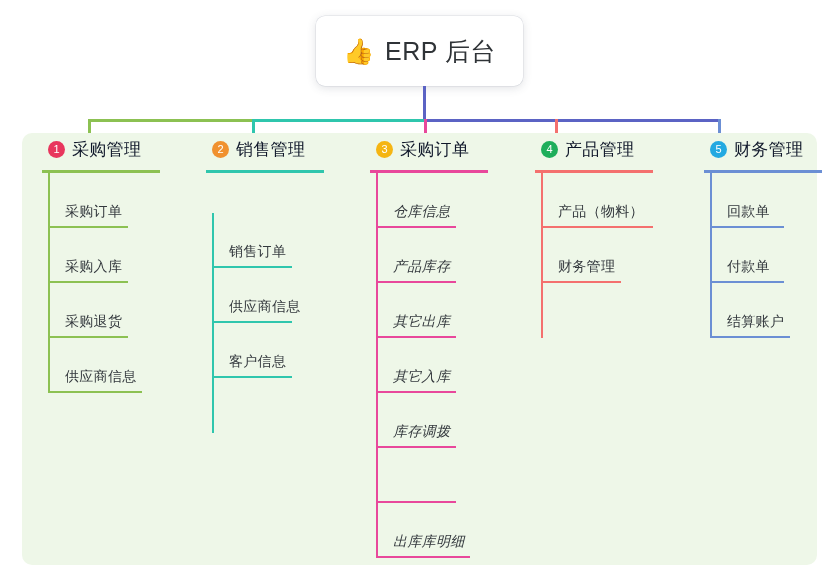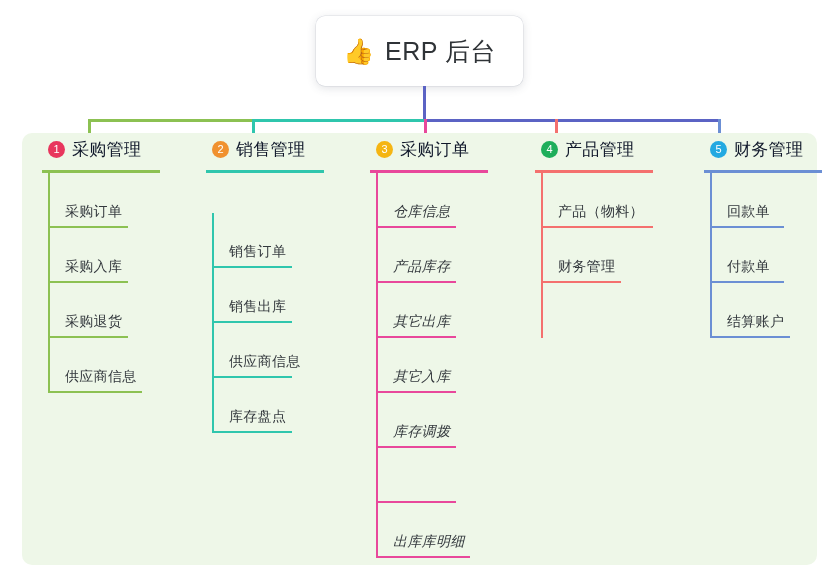--- a/index.html
+++ b/index.html
@@ -132,29 +132,25 @@
             <span class="col-title">销售管理</span>
           </div>
           <div class="col-rule" style="width: 118px; margin-left: 10px; background: rgb(47, 198, 173);"></div>
           <div class="items" style="height: 220px; margin-top: 40px;">
             <div class="spine" style="height: 220px; background: rgb(47, 198, 173);"></div>
             <div class="item">
               <span class="item-label">销售订单</span>
               <div class="item-rule" style="width: 80px; background: rgb(47, 198, 173);"></div>
             </div>
             <div class="item">
-              <span class="item-label">销售出库</span>
-              <div class="item-rule" style="width: 80px; background: rgb(47, 198, 173);"></div>
-            </div>
-            <div class="item">
               <span class="item-label">供应商信息</span>
               <div class="item-rule" style="width: 80px; background: rgb(47, 198, 173);"></div>
             </div>
             <div class="item">
-              <span class="item-label">库存盘点</span>
+              <span class="item-label">客户信息</span>
               <div class="item-rule" style="width: 80px; background: rgb(47, 198, 173);"></div>
             </div>
           </div>
         </div>
         <div class="col" style="left: 338px;">
           <div class="col-head">
             <span class="badge" style="background: rgb(245, 181, 19);">3</span>
             <span class="col-title">采购订单</span>
           </div>
           <div class="col-rule" style="width: 118px; margin-left: 10px; background: rgb(232, 72, 155);"></div>

